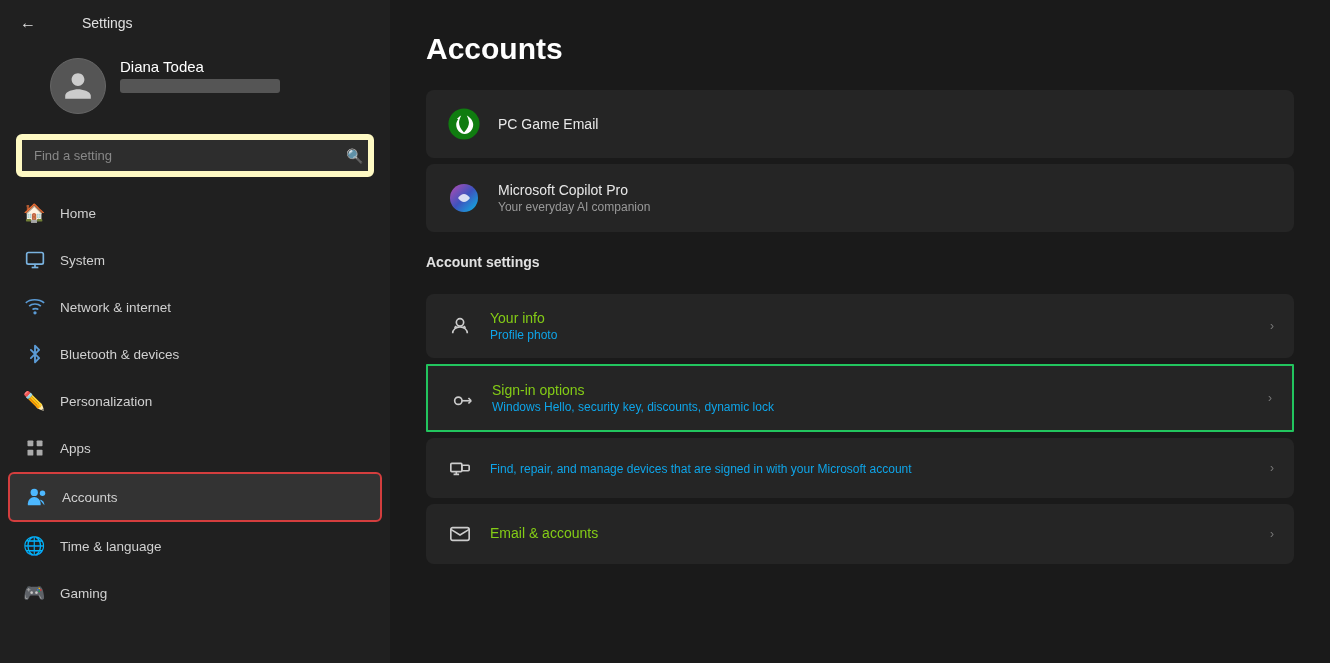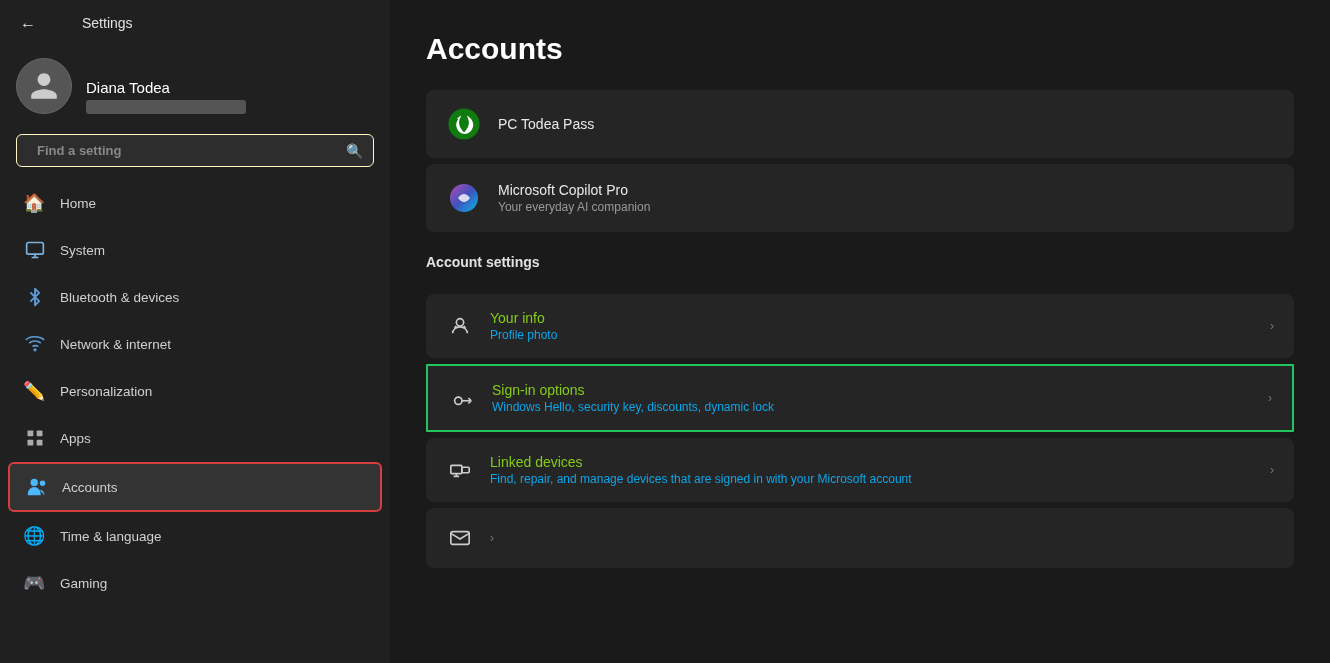--- a/index.html
+++ b/index.html
@@ -45,23 +45,24 @@
     }
     .app-title {
       font-size: 14px;
       font-weight: 400;
       color: #e0e0e0;
       margin-left: 32px;
     }
 
     .user-profile {
       display: flex;
-      align-items: flex-end;
+      align-items: flex-start;
       padding: 12px 16px 16px 16px;
       gap: 14px;
+      margin-left: 34px;
     }
     .avatar {
       width: 56px;
       height: 56px;
       border-radius: 50%;
       background: #555;
       display: flex;
       align-items: center;
       justify-content: center;
       flex-shrink: 0;
@@ -88,28 +89,27 @@
       background: #555;
       border-radius: 3px;
     }
 
     .search-bar {
       margin: 4px 16px 12px 16px;
       position: relative;
     }
     .search-bar input {
       width: 100%;
-      padding: 8px 36px 8px 20px;
+      padding: 8px 36px 8px 12px;
       background: #2d2d2d;
-      border: 1px solid #fef9c3;
+      border: 6px solid #fef9c3;
       border-radius: 6px;
       color: #ccc;
       font-size: 13px;
       outline: none;
-      font-weight: bold;
     }
     .search-bar input::placeholder { color: #888; }
     .search-bar .search-icon-wrap {
       position: absolute;
       right: 10px;
       top: 50%;
       transform: translateY(-50%);
       color: #aaa;
       font-size: 14px;
     }
@@ -261,41 +261,41 @@
 
     <div class="nav-item">
       <span class="nav-icon">
         <svg width="20" height="20" viewBox="0 0 24 24" fill="#7ab3e0">
             <rect x="2" y="3" width="20" height="14" rx="2" ry="2" fill="none" stroke="#7ab3e0" stroke-width="2"></rect>
             <line x1="8" y1="21" x2="16" y2="21" stroke="#7ab3e0" stroke-width="2"></line>
             <line x1="12" y1="17" x2="12" y2="21" stroke="#7ab3e0" stroke-width="2"></line>
           </svg>
       </span>
       <span class="nav-label">System</span>
-    </div>
-
-    <div class="nav-item">
-      <span class="nav-icon" style="color:#5b9bd5;font-size:16px;">
-        <svg width="18" height="20" viewBox="0 0 24 24" fill="none" stroke="#5b9bd5" stroke-width="2.5" stroke-linecap="round" stroke-linejoin="round">
-            <polyline points="6.5 6.5 17.5 17.5 12 23 12 1 17.5 6.5 6.5 17.5"></polyline>
-          </svg>
-      </span>
-      <span class="nav-label">Bluetooth &amp; devices</span>
     </div>
 
     <div class="nav-item">
       <span class="nav-icon">
         <svg width="20" height="20" viewBox="0 0 24 24" fill="none" stroke="#5b9bd5" stroke-width="2">
             <path d="M1 7c5-5 16-5 22 0"></path>
             <path d="M5 11c3.5-3.5 10.5-3.5 14 0"></path>
             <path d="M9 15c1.5-1.5 5.5-1.5 7 0"></path>
             <circle cx="12" cy="19" r="1" fill="#5b9bd5"></circle>
           </svg>
       </span>
       <span class="nav-label">Network &amp; internet</span>
+    </div>
+
+    <div class="nav-item">
+      <span class="nav-icon" style="color:#5b9bd5;font-size:16px;">
+        <svg width="18" height="20" viewBox="0 0 24 24" fill="none" stroke="#5b9bd5" stroke-width="2.5" stroke-linecap="round" stroke-linejoin="round">
+            <polyline points="6.5 6.5 17.5 17.5 12 23 12 1 17.5 6.5 6.5 17.5"></polyline>
+          </svg>
+      </span>
+      <span class="nav-label">Bluetooth &amp; devices</span>
     </div>
 
     <div class="nav-item">
       <span class="nav-icon">✏️</span>
       <span class="nav-label">Personalization</span>
     </div>
 
     <div class="nav-item">
       <span class="nav-icon">
         <svg width="20" height="20" viewBox="0 0 24 24" fill="#aaa">
@@ -338,21 +338,21 @@
   <h1 class="page-title">Accounts</h1>
 
   <div class="promo-card">
     <div class="promo-icon">
       <svg width="34" height="34" viewBox="0 0 24 24">
         <circle cx="12" cy="12" r="11" fill="#107c10"></circle>
         <path d="M7 8.5c1.5-1.8 3-2.5 3-2.5S8.5 9 8.5 11s1 4.5 3.5 7c2.5-2.5 3.5-5 3.5-7s-1.5-5-1.5-5 1.5.7 3 2.5c1 1.3 1.5 2.8 1.5 4 0 3.5-2.7 6.5-6 6.5s-6-3-6-6.5c0-1.2.5-2.7 1.5-4z" fill="white"></path>
       </svg>
     </div>
     <div class="promo-text-wrap">
-      <span class="promo-title">PC Todea Pass</span>
+      <span class="promo-title">PC Game Email</span>
     </div>
   </div>
 
   <div class="promo-card">
     <div class="promo-icon">
       <svg width="32" height="32" viewBox="0 0 32 32">
         <defs>
           <linearGradient id="cop1" x1="0%" y1="0%" x2="100%" y2="100%">
             <stop offset="0%" style="stop-color:#c850c0"></stop>
             <stop offset="50%" style="stop-color:#4158d0"></stop>
@@ -411,32 +411,35 @@
     <div class="settings-row">
       <div class="row-icon">
         <svg width="22" height="22" viewBox="0 0 24 24" fill="none" stroke="#ccc" stroke-width="1.8">
           <rect x="2" y="7" width="12" height="9" rx="1"></rect>
           <rect x="14" y="9" width="8" height="6" rx="1"></rect>
           <line x1="8" y1="16" x2="8" y2="19"></line>
           <line x1="5" y1="19" x2="11" y2="19"></line>
         </svg>
       </div>
       <div class="row-text-wrap">
-        <div class="row-title">Linked devices</div>
         <div class="row-subtitle">Find, repair, and manage devices that are signed in with your Microsoft account</div>
       </div>
       <span class="row-chevron">›</span>
     </div>
   </div>
 
   <div class="settings-card">
     <div class="settings-row">
       <div class="row-icon">
         <svg width="22" height="22" viewBox="0 0 24 24" fill="none" stroke="#ccc" stroke-width="1.8">
           <rect x="2" y="5" width="20" height="14" rx="2"></rect>
           <polyline points="2 7 12 13 22 7"></polyline>
         </svg>
       </div>
+      <div class="row-text-wrap">
+        <div class="row-title">Email &amp; accounts</div>
+        <div class="row-subtitle"></div>
+      </div>
       <span class="row-chevron">›</span>
     </div>
   </div>
 
 </div>
 
 </body></html>

